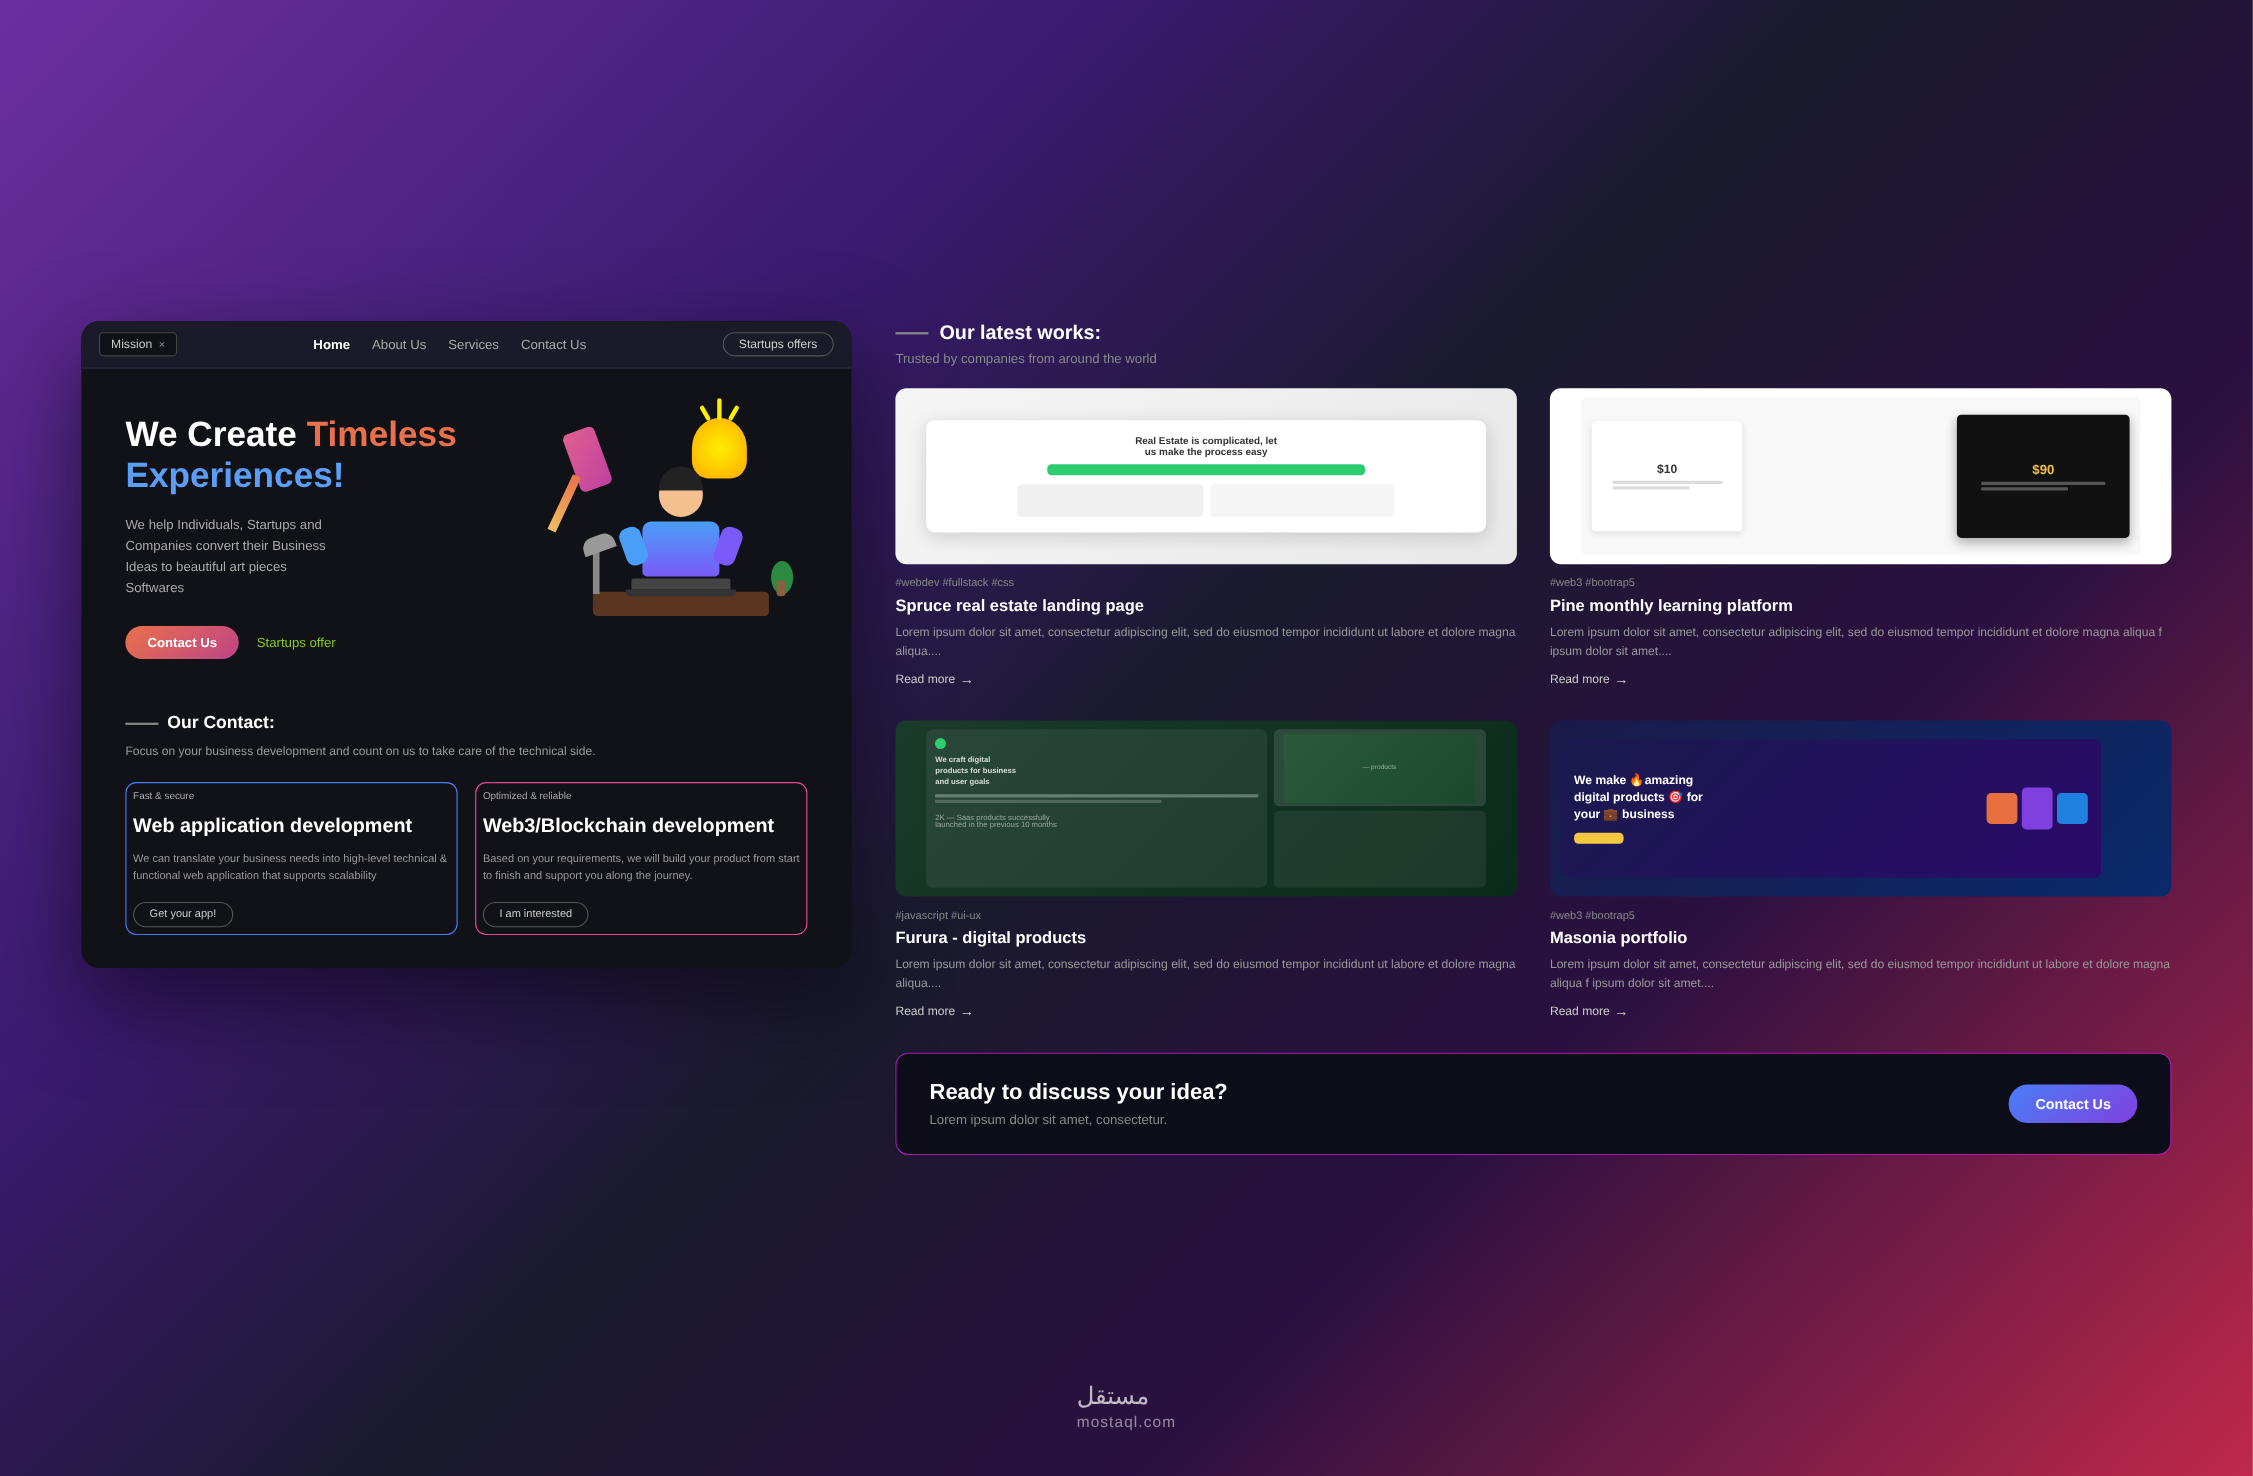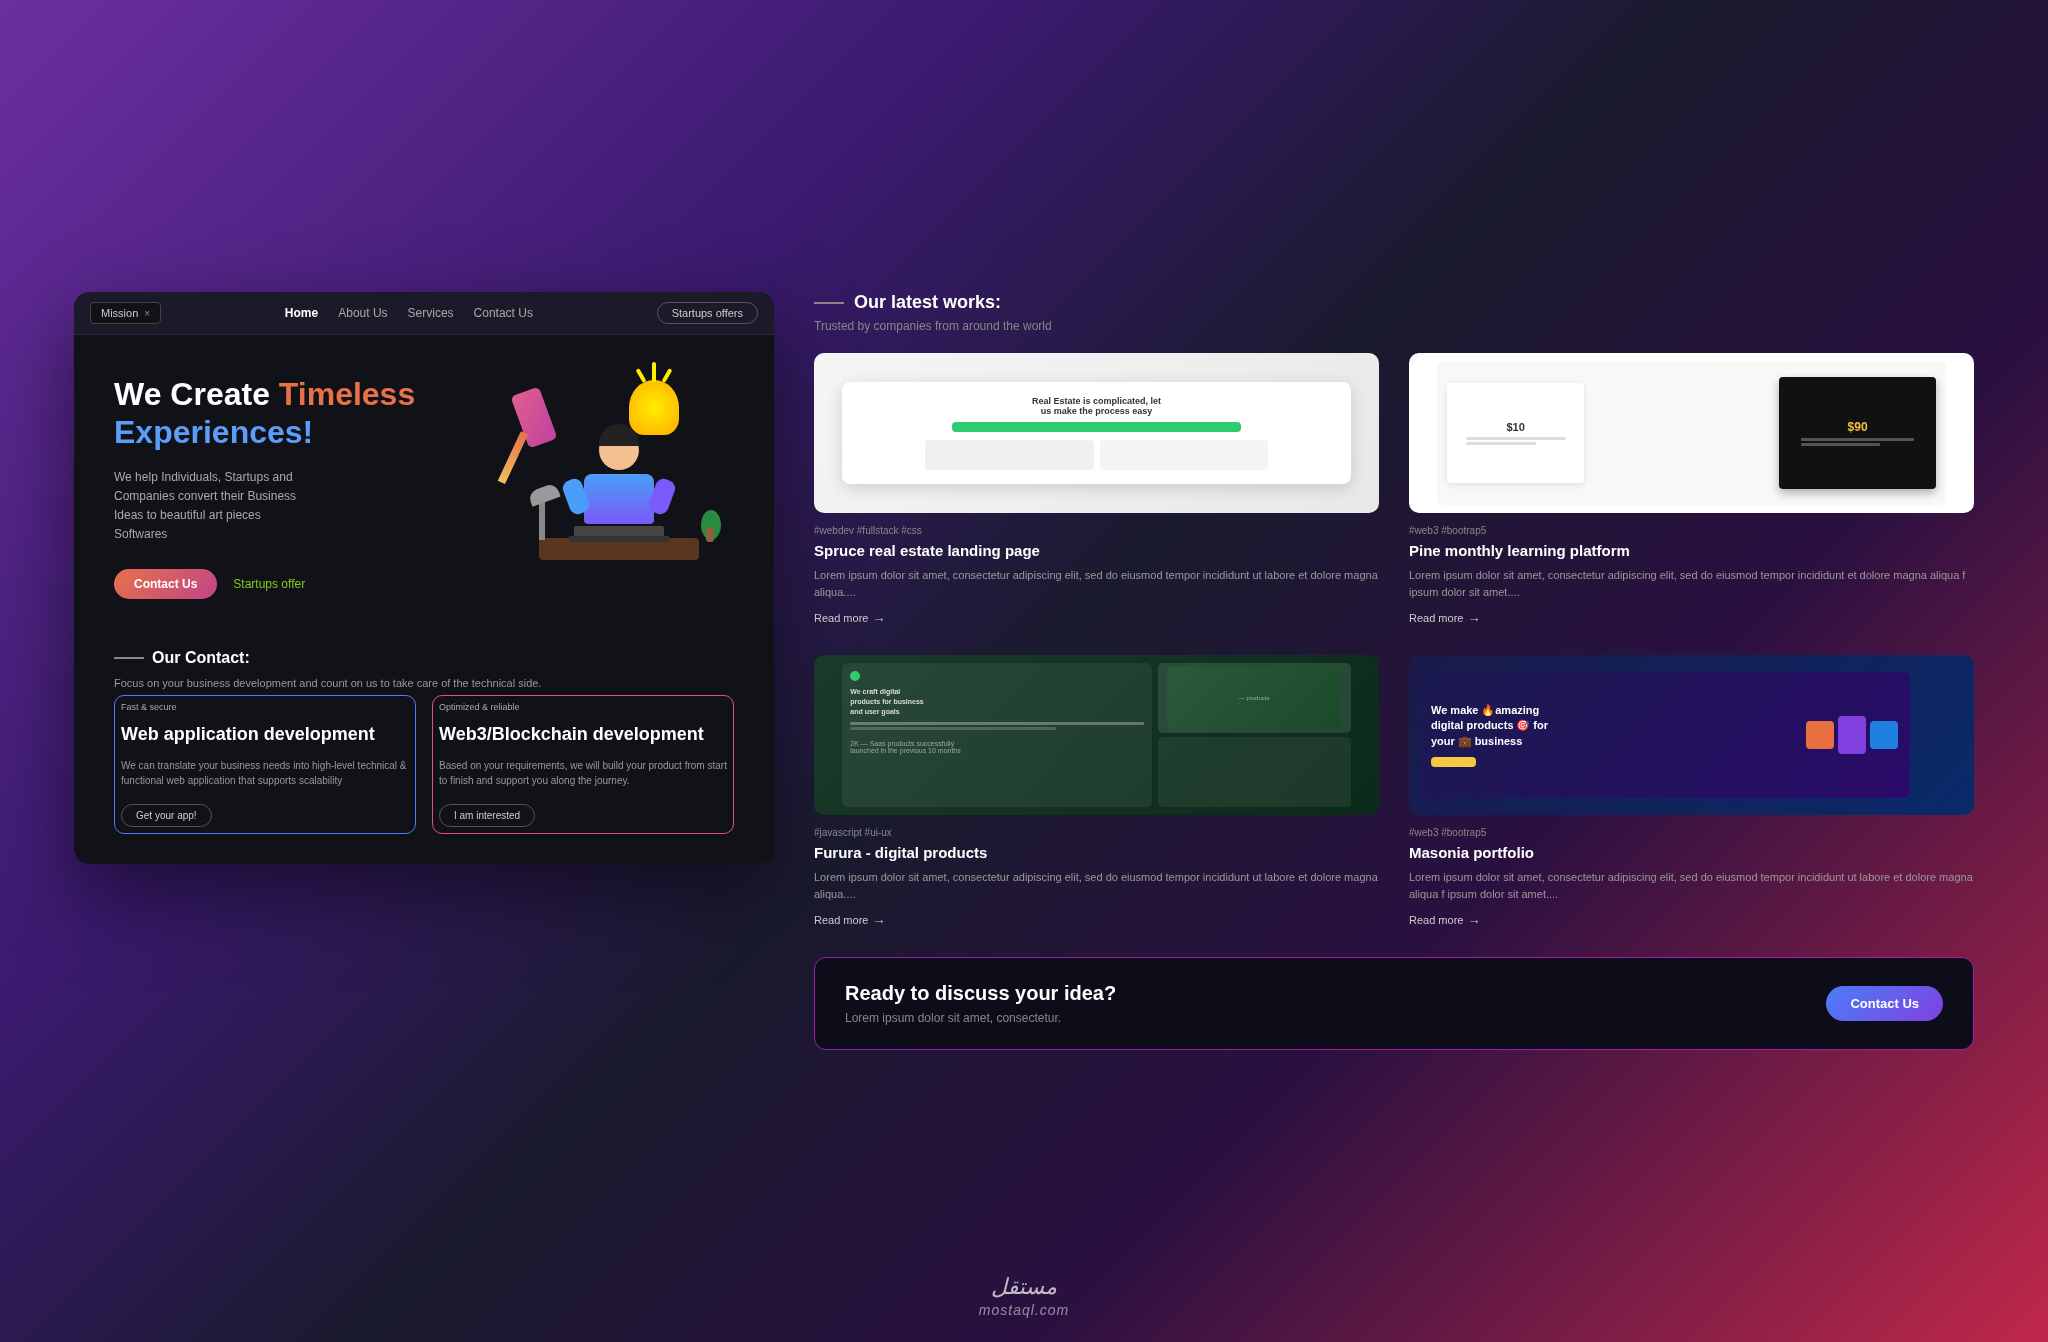--- a/index.html
+++ b/index.html
@@ -174,21 +174,21 @@
 
     .services-title {
       font-size: 16px;
       font-weight: 700;
       color: #fff;
     }
 
     .services-subtitle {
       font-size: 11px;
       color: #999;
-      margin-bottom: 4px;
+      margin-bottom: 20px;
       line-height: 1.5;
     }
 
     .services-cards {
       display: flex;
       gap: 16px;
     }
 
     .service-card {
       flex: 1;
@@ -386,26 +386,24 @@
       color: #fff;
       font-size: 13px;
       font-weight: 600;
       cursor: pointer;
       white-space: nowrap;
     }
 
     
     .watermark {
       position: fixed;
-      bottom: 24px;
+      bottom: 42px;
       left: 50%;
       transform: translateX(-50%);
-      text-align: center;
       z-index: 100;
-      font-style: italic;
     }
 
     .watermark-url {
       font-size: 14px;
       color: rgba(255,255,255,0.5);
       letter-spacing: 1px;
     }
 
     .watermark-arabic {
       font-size: 22px;

